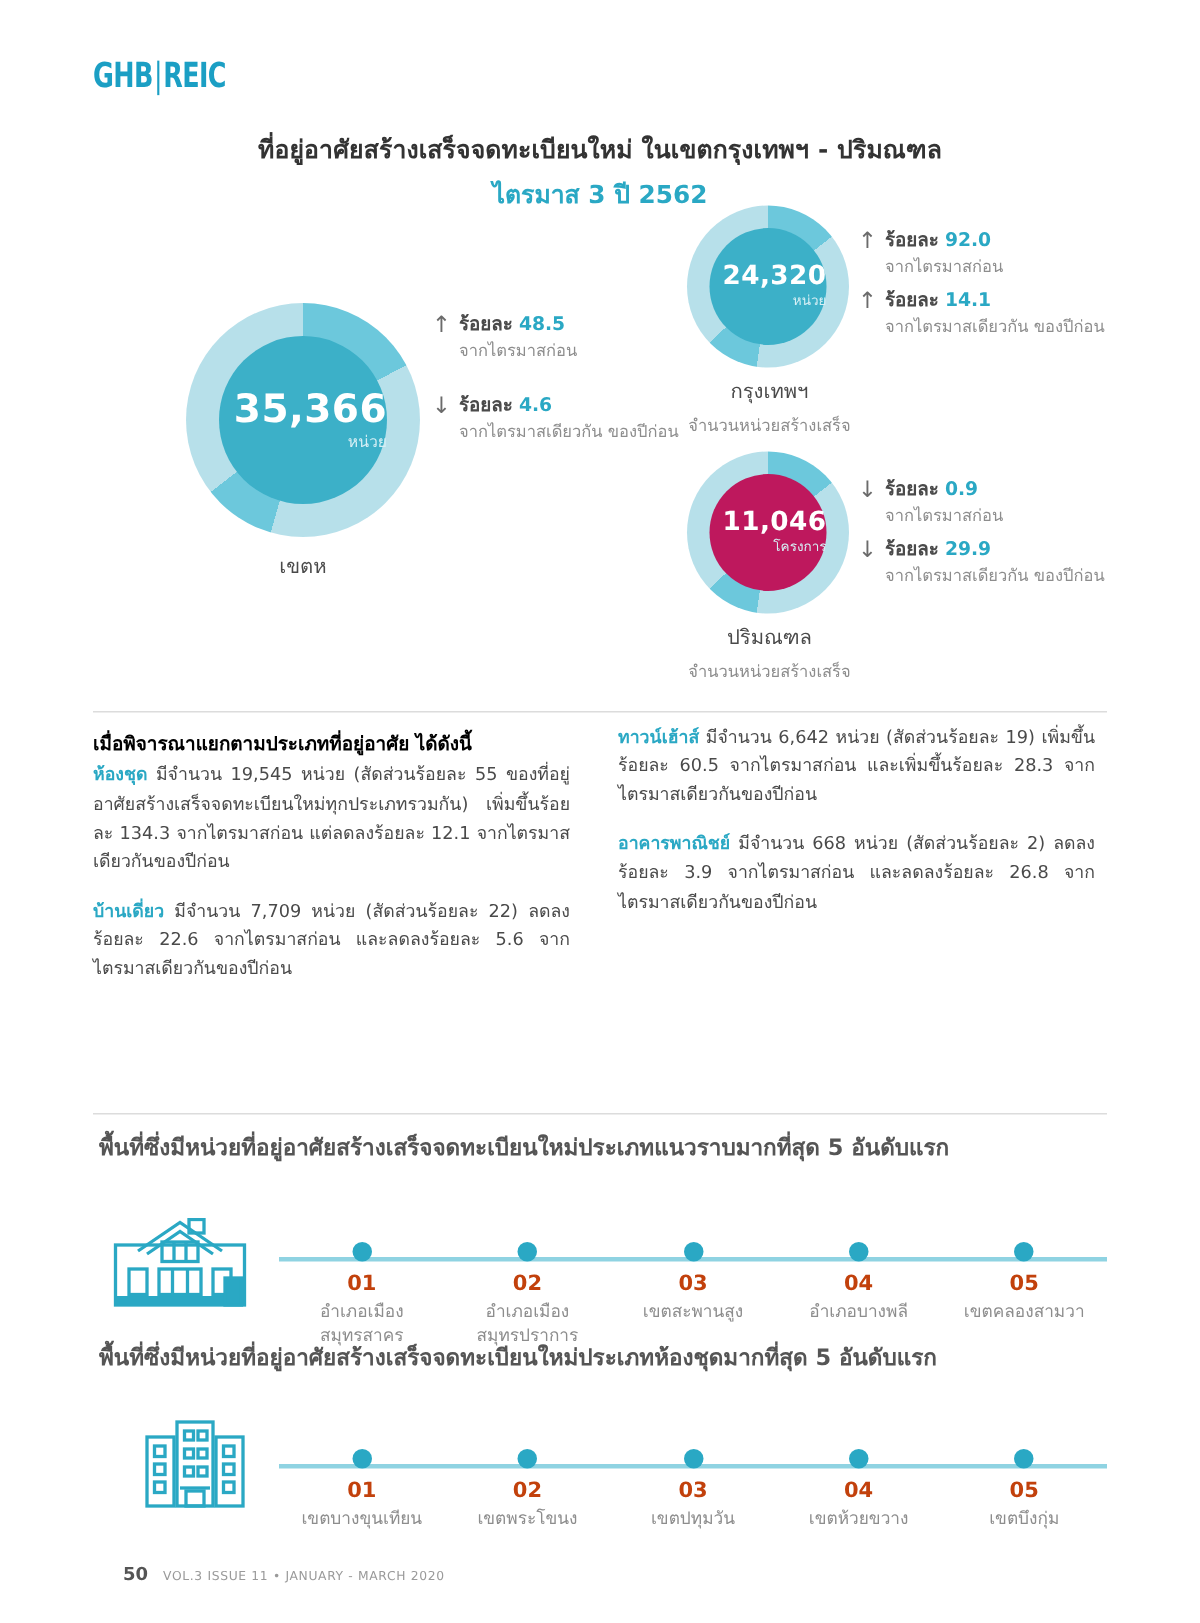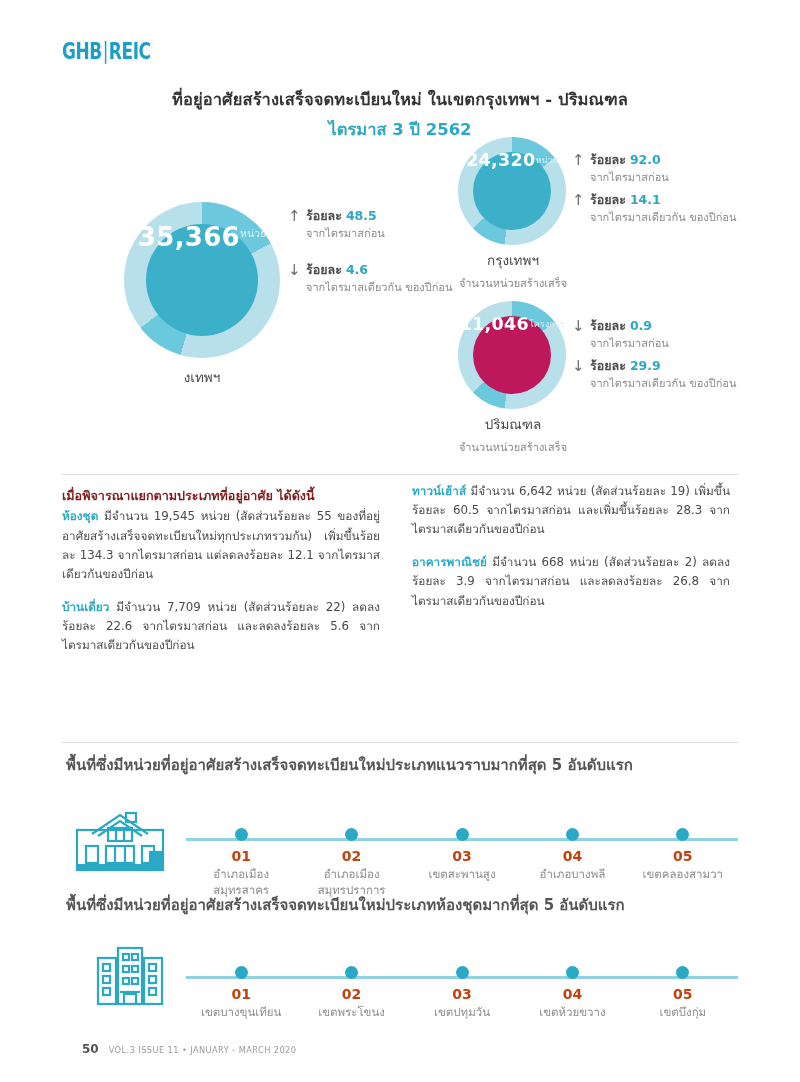--- a/index.html
+++ b/index.html
@@ -26,21 +26,21 @@
   .title-l1 { font-size: 16.5px; font-weight: 700; color: #333333; letter-spacing: .1px; }
   .title-l2 { font-size: 16.5px; font-weight: 700; color: #2aa8c4; margin-top: 4px; }
 
   
   .donut { position: absolute; border-radius: 50%; }
   .donut .ring {
     position:absolute; inset:0; border-radius:50%;
   }
   .donut .hub {
     position:absolute; border-radius:50%; background:#3cb0c8;
-    display:flex; flex-direction:row; align-items:flex-start; justify-content:center;
+    display:flex; flex-direction:column; align-items:flex-end; justify-content:center;
     color:#fff; line-height:1;
   }
   .hub .num { font-weight: 700; letter-spacing:.3px; }
   .hub .unit { color:#d6eff5; margin-top:4px; }
 
   
   #donut-total { left: 124px; top: 202px; width: 156px; height: 156px; }
   #donut-total .hub { left: 22px; top: 22px; width: 112px; height: 112px; }
   #donut-total .num { font-size: 26px; }
   #donut-total .unit { font-size: 10.5px; }
@@ -87,21 +87,21 @@
   .rule { position:absolute; height:1px; background:#dcdcdc; left:62px; width:676px; }
   #rule-1 { top: 474px; }
   #rule-2 { top: 742px; }
 
   
   .col { position:absolute; width: 318px; font-size: 11.8px; color:#4a4a4a; line-height: 1.62; }
   #col-left  { left: 62px; top: 486px; }
   #col-right { left: 412px; top: 482px; }
   .col p { margin-bottom: 14px; text-align: justify; }
   .col p:last-child { margin-bottom: 0; }
-  .lead { color:#7f1d1d; font-weight:700; font-size: 12.6px; display:block; margin-bottom: 1px; }
+  .lead { color:#000000; font-weight:700; font-size: 12.6px; display:block; margin-bottom: 1px; }
   .kw { color:#2aa8c4; font-weight:700; }
 
   
   .rank-head {
     position:absolute; left: 66px; width: 672px;
     font-size: 15px; font-weight:700; color:#555555;
   }
   #rank-head-1 { top: 753px; }
   #rank-head-2 { top: 893px; }
 
@@ -141,21 +141,21 @@
   </div>
 
   <div class="donut" id="donut-total">
     <div class="ring" style="background: conic-gradient(rgb(108, 200, 220) 0deg, rgb(108, 200, 220) 62deg, rgb(183, 224, 234) 62deg, rgb(183, 224, 234) 196deg, rgb(108, 200, 220) 196deg, rgb(108, 200, 220) 232deg, rgb(183, 224, 234) 232deg, rgb(183, 224, 234) 360deg);"></div>
     <div class="hub" style="background: rgb(60, 176, 200);">
       <span class="num">35,366</span>
       <span class="unit">หน่วย</span>
     </div>
   </div>
   <div class="caption-total">
-    <div class="cap-main">งเทพฯ</div>
+    <div class="cap-main">เขตห</div>
   </div>
 
   <div class="stat" id="stat-total-1">
     <div class="arrow">↑</div>
     <div class="body">
       <div class="head"><span>ร้อยละ</span><span class="pct">48.5</span></div>
       <div class="sub">จากไตรมาสก่อน</div>
     </div>
   </div>
   <div class="stat" id="stat-total-2">

